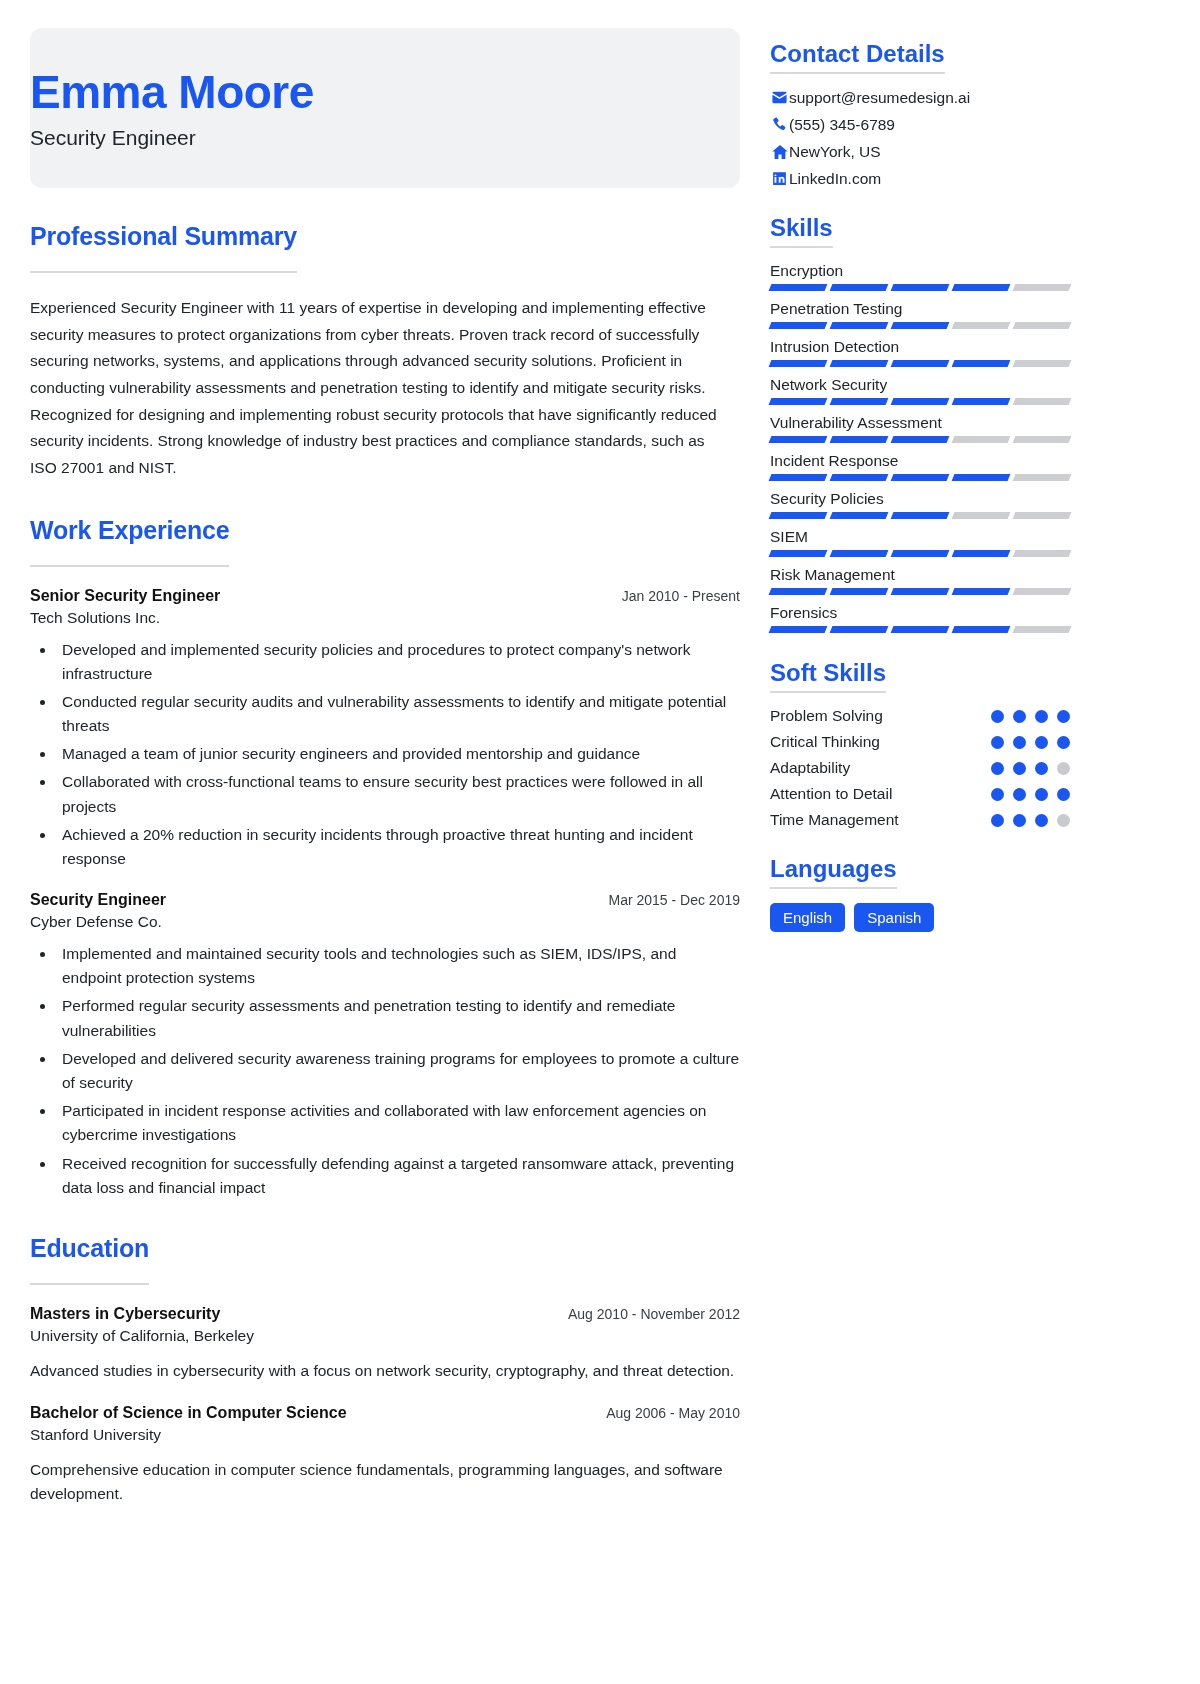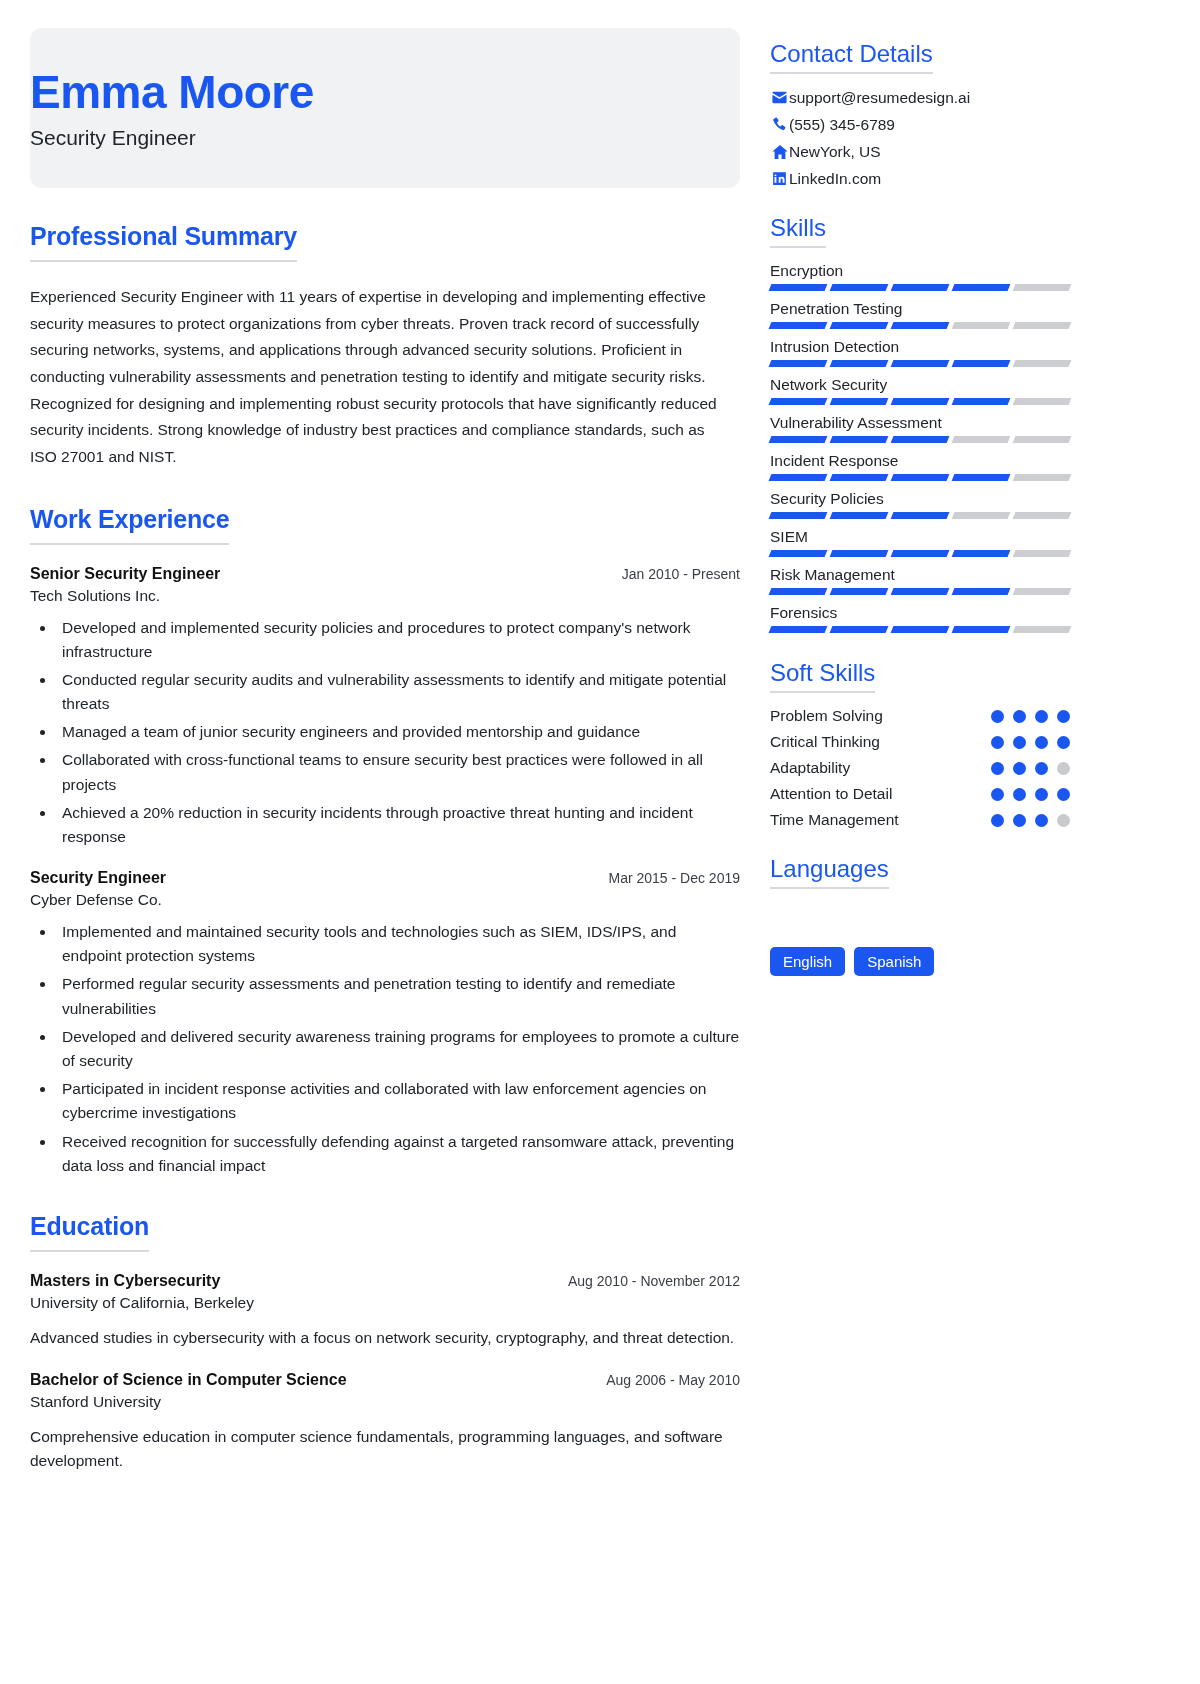--- a/index.html
+++ b/index.html
@@ -33,21 +33,21 @@
   }
   .banner-role { font-size: 21px; color: #20252b; margin-top: 7px; }
 
   
   .sec { margin-top: 34px; }
   .sec-title {
     color: #1a56f0;
     font-size: 25px;
     font-weight: bold;
     display: inline-block;
-    padding-bottom: 9px;
+    padding-bottom: 20px;
     border-bottom: 2px solid #d7d9dd;
     letter-spacing: -0.2px;
   }
 
   
   .summary { margin-top: 22px; line-height: 1.72; font-size: 15.5px; color: #20252b; width: 700px; }
 
   
   .entry { margin-top: 20px; }
   .entry-head { display: flex; justify-content: space-between; align-items: baseline; }
@@ -56,21 +56,21 @@
   .entry-org { font-size: 15.5px; color: #20252b; margin-top: 4px; }
   .entry-desc { font-size: 15.5px; color: #20252b; margin-top: 14px; line-height: 1.6; }
   ul.bullets { margin: 11px 0 0 26px; }
   ul.bullets li { margin-bottom: 4px; line-height: 1.56; font-size: 15.5px; color: #20252b; padding-left: 6px; }
 
   
   .rsec { margin-bottom: 26px; }
   .rsec-title {
     color: #1a56f0;
     font-size: 24px;
-    font-weight: normal;
+    font-weight: bold;
     display: inline-block;
     padding-bottom: 4px;
     border-bottom: 2px solid #d7d9dd;
     margin-bottom: 14px;
   }
   .contact-list { list-style: none; }
   .contact-item { display: flex; align-items: center; margin-bottom: 8px; font-size: 15.5px; color: #20252b; }
   .cicon { width: 19px; height: 19px; flex: 0 0 19px; display: flex; align-items: center; justify-content: center; color: #1a56f0; }
   .cicon svg { display: block; }
 
@@ -87,21 +87,21 @@
   .seg.off { background: #cdced2; }
 
   
   .soft-row { display: flex; align-items: center; justify-content: space-between; margin-bottom: 8px; }
   .soft-name { font-size: 15.5px; color: #20252b; }
   .dots { display: flex; gap: 9px; }
   .dot { width: 13px; height: 13px; border-radius: 50%; background: #1a56f0; }
   .dot.off { background: #c9cace; }
 
   
-  .lang-wrap { display: flex; flex-wrap: wrap; gap: 9px; margin-top: 44px; }
+  .lang-wrap { display: flex; flex-wrap: wrap; gap: 9px; }
   .lang {
     background: #1a56f0;
     color: #ffffff;
     font-size: 15px;
     padding: 6px 13px;
     border-radius: 5px;
   }
 </style>
 </head>
 <body>

